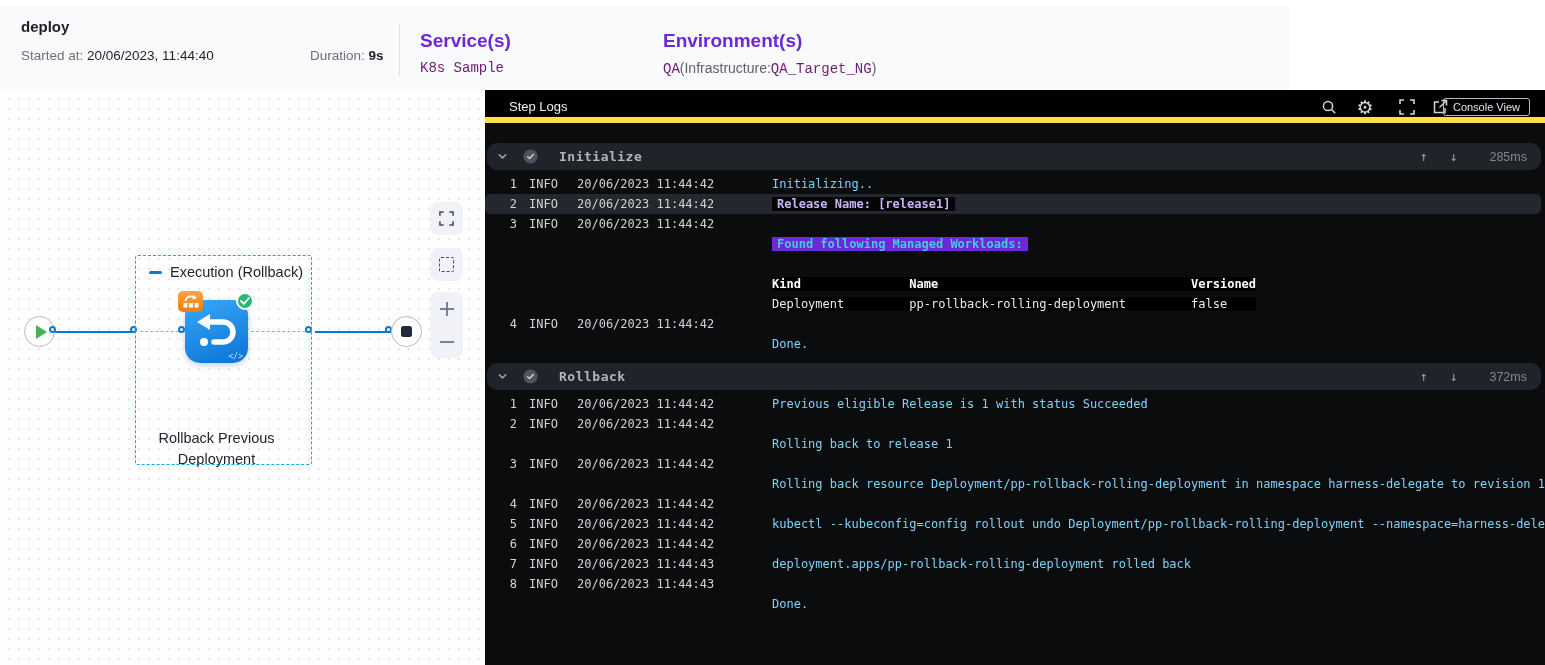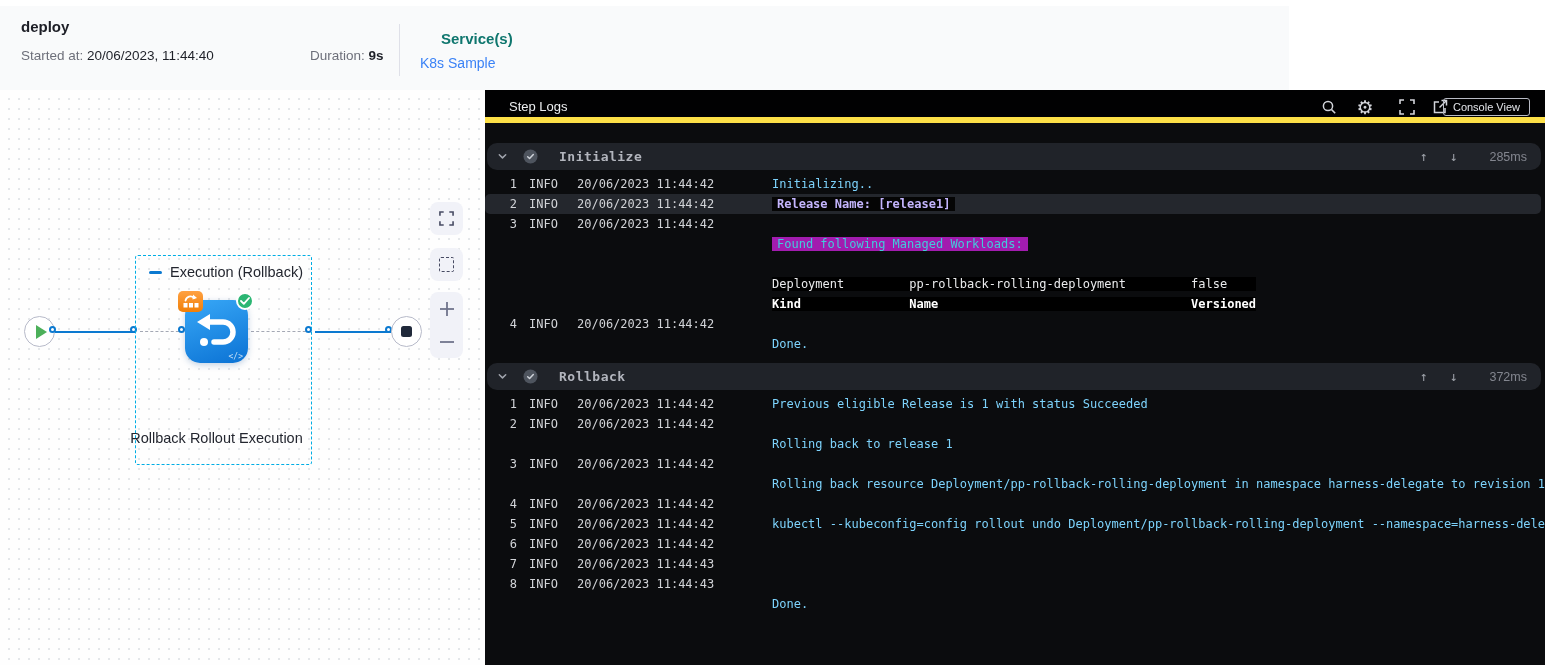--- a/index.html
+++ b/index.html
@@ -6,22 +6,22 @@
   html,body { width:1545px; height:665px; overflow:hidden; font-family:"Liberation Sans", sans-serif; background:#fff; }
 
   
   .topbar { position:absolute; left:0; top:6px; width:1289px; height:90px; background:#f9fafb; border-bottom:1px solid #fca5a5; }
   .tb-title { position:absolute; left:21px; top:12px; font-size:15px; font-weight:700; color:#1d1e26; }
   .tb-row2 { position:absolute; left:21px; top:42px; font-size:13.5px; color:#6d6f7a; }
   .tb-row2 b { color:#1e2028; font-weight:400; }
   .tb-duration { position:absolute; left:310px; top:42px; font-size:13.5px; color:#6d6f7a; }
   .tb-duration b { color:#1e2028; font-weight:600; }
   .tb-divider { position:absolute; left:399px; top:18px; width:1px; height:52px; background:#dfe0e8; }
-  .tb-block-label { font-size:15px; font-weight:600; color:#0f766e;margin-left:21px; }
-  .tb-link { font-size:14px; color:#3b82f6; cursor:pointer; }
+  .tb-block-label { font-size:19px; font-weight:600; color:#6d28d9; }
+  .tb-link { font-size:14px; color:#701a75; cursor:pointer;font-family:Liberation Mono, monospace; }
   .tb-gray { color:#5f616c; }
   .tb-svc { position:absolute; left:420px; top:24px; }
   .tb-env { position:absolute; left:663px; top:24px; }
   .tb-svc .tb-link, .tb-env .env-line { display:block; margin-top:8px; }
   .env-line { font-size:14px; }
 
   
   .graph-panel { position:absolute; left:0; top:90px; width:485px; height:575px; background:#fefefe;
     background-image: radial-gradient(circle, #e4e7ea 1.2px, transparent 1.4px);
     background-size: 10px 10px; background-position: 4px 4px; }
@@ -77,35 +77,39 @@
 
   .lsec-rows { margin-top:4px; margin-bottom:9px; }
   .logrow { display:flex; align-items:center; height:20px; white-space:pre; }
   .logrow.hl { background:#24272d; border-radius:5px; margin-right:4px; }
   .lr-num { width:32px; text-align:right; color:#d2d4d8; flex:none; cursor:pointer; }
   .lr-lvl { width:48px; margin-left:12px; color:#d2d4d8; flex:none; }
   .lr-time { width:195px; color:#d2d4d8; flex:none; }
   .lr-msg { flex:1; overflow:hidden; color:#e9eaec; }
   .seg-plain { color:#7dd3fc; }
   .seg-yellow { color:#c4b5fd; background:#050505; font-weight:700; padding:2px 5px; }
-  .seg-cyan { color:#43cbdb; background:#a21caf; font-weight:400; padding:2px 5px;text-align:center; }
+  .seg-cyan { color:#43cbdb; background:#6d28d9; font-weight:700; padding:2px 5px;text-align:center; }
   .seg-table-head { color:#ffffff; background:#000; font-weight:700; padding:2px 0; }
   .seg-table-row { color:#e9eaec; background:#000; padding:2px 0; }
 </style>
 </head>
 <body>
 
 <div class="topbar">
   <div class="tb-title">deploy</div>
   <div class="tb-row2"><span>Started at: </span><b>20/06/2023, 11:44:40</b></div>
   <div class="tb-duration"><span>Duration: </span><b>9s</b></div>
   <div class="tb-divider"></div>
   <div class="tb-svc">
     <div class="tb-block-label">Service(s)</div>
     <span class="tb-link">K8s Sample</span>
+  </div>
+  <div class="tb-env">
+    <div class="tb-block-label">Environment(s)</div>
+    <span class="env-line"><span class="tb-link">QA</span><span class="tb-gray">(Infrastructure:</span><span class="tb-link">QA_Target_NG</span><span class="tb-gray">)</span></span>
   </div>
 </div>
 
 <div class="graph-panel">
 
   <div class="gnode-circle" style="left:24px;top:226px;">
     <span class="play-tri"></span>
   </div>
 
   <div class="edge" style="left:55px;top:241px;width:81px;"></div>
@@ -138,21 +142,21 @@
           <rect x="1.5" y="9" width="4" height="4.5" fill="#fff"></rect>
           <rect x="7" y="9" width="4" height="4.5" fill="#fff"></rect>
           <rect x="12.5" y="9" width="4" height="4.5" fill="#fff"></rect>
         </svg>
       </span>
       <span class="badge-check">
         <svg width="10" height="8" viewBox="0 0 10 8">
             <path d="M1 4 L3.8 6.8 L9 1" stroke="#fff" stroke-width="1.8" fill="none" stroke-linecap="round" stroke-linejoin="round"></path>
           </svg>
       </span>
-      <div class="node-label">Rollback Rollout Execution</div>
+      <div class="node-label">Rollback Previous Deployment</div>
     </div>
   </div>
 
   <div class="gnode-circle" style="left:391px;top:226px;">
     <span class="stop-sq"></span>
   </div>
 
   <div class="gctl" style="top:112px;height:33px;">
     <svg width="15" height="15" viewBox="0 0 16 16">
       <g stroke="#474b63" stroke-width="1.7" fill="none">
@@ -235,22 +239,22 @@
           <span class="lsec-arrow">↓</span>
           <span class="lsec-dur">285ms</span>
         </span>
       </div>
       <div class="lsec-rows">
         <div class="logrow"><span class="lr-num">1</span><span class="lr-lvl">INFO</span><span class="lr-time">20/06/2023 11:44:42</span><span class="lr-msg"><span class="seg-plain">Initializing..</span></span></div>
         <div class="logrow hl"><span class="lr-num">2</span><span class="lr-lvl">INFO</span><span class="lr-time">20/06/2023 11:44:42</span><span class="lr-msg"><span class="seg-yellow">Release Name: [release1]</span></span></div>
         <div class="logrow"><span class="lr-num">3</span><span class="lr-lvl">INFO</span><span class="lr-time">20/06/2023 11:44:42</span><span class="lr-msg"></span></div>
         <div class="logrow"><span class="lr-num"></span><span class="lr-lvl"></span><span class="lr-time"></span><span class="lr-msg"><span class="seg-cyan">Found following Managed Workloads:</span></span></div>
         <div class="logrow"><span class="lr-num"></span><span class="lr-lvl"></span><span class="lr-time"></span><span class="lr-msg"></span></div>
+        <div class="logrow"><span class="lr-num"></span><span class="lr-lvl"></span><span class="lr-time"></span><span class="lr-msg"><span class="seg-table-head">Kind               Name                                   Versioned</span></span></div>
         <div class="logrow"><span class="lr-num"></span><span class="lr-lvl"></span><span class="lr-time"></span><span class="lr-msg"><span class="seg-table-row">Deployment         pp-rollback-rolling-deployment         false    </span></span></div>
-        <div class="logrow"><span class="lr-num"></span><span class="lr-lvl"></span><span class="lr-time"></span><span class="lr-msg"><span class="seg-table-head">Kind               Name                                   Versioned</span></span></div>
         <div class="logrow"><span class="lr-num">4</span><span class="lr-lvl">INFO</span><span class="lr-time">20/06/2023 11:44:42</span><span class="lr-msg"></span></div>
         <div class="logrow"><span class="lr-num"></span><span class="lr-lvl"></span><span class="lr-time"></span><span class="lr-msg"><span class="seg-plain">Done.</span></span></div>
       </div>
       <div class="lsec-header">
         <span class="lsec-chev">
           <svg width="11" height="11" viewBox="0 0 12 12">
             <path d="M2.5 4 L6 7.5 L9.5 4" stroke="currentColor" stroke-width="1.6" fill="none" stroke-linecap="round" stroke-linejoin="round"></path>
           </svg>
         </span>
         <span class="lsec-check">
@@ -268,18 +272,18 @@
       </div>
       <div class="lsec-rows">
         <div class="logrow"><span class="lr-num">1</span><span class="lr-lvl">INFO</span><span class="lr-time">20/06/2023 11:44:42</span><span class="lr-msg"><span class="seg-plain">Previous eligible Release is 1 with status Succeeded</span></span></div>
         <div class="logrow"><span class="lr-num">2</span><span class="lr-lvl">INFO</span><span class="lr-time">20/06/2023 11:44:42</span><span class="lr-msg"></span></div>
         <div class="logrow"><span class="lr-num"></span><span class="lr-lvl"></span><span class="lr-time"></span><span class="lr-msg"><span class="seg-plain">Rolling back to release 1</span></span></div>
         <div class="logrow"><span class="lr-num">3</span><span class="lr-lvl">INFO</span><span class="lr-time">20/06/2023 11:44:42</span><span class="lr-msg"></span></div>
         <div class="logrow"><span class="lr-num"></span><span class="lr-lvl"></span><span class="lr-time"></span><span class="lr-msg"><span class="seg-plain">Rolling back resource Deployment/pp-rollback-rolling-deployment in namespace harness-delegate to revision 1</span></span></div>
         <div class="logrow"><span class="lr-num">4</span><span class="lr-lvl">INFO</span><span class="lr-time">20/06/2023 11:44:42</span><span class="lr-msg"></span></div>
         <div class="logrow"><span class="lr-num">5</span><span class="lr-lvl">INFO</span><span class="lr-time">20/06/2023 11:44:42</span><span class="lr-msg"><span class="seg-plain">kubectl --kubeconfig=config rollout undo Deployment/pp-rollback-rolling-deployment --namespace=harness-deleg</span></span></div>
         <div class="logrow"><span class="lr-num">6</span><span class="lr-lvl">INFO</span><span class="lr-time">20/06/2023 11:44:42</span><span class="lr-msg"></span></div>
-        <div class="logrow"><span class="lr-num">7</span><span class="lr-lvl">INFO</span><span class="lr-time">20/06/2023 11:44:43</span></div>
+        <div class="logrow"><span class="lr-num">7</span><span class="lr-lvl">INFO</span><span class="lr-time">20/06/2023 11:44:43</span><span class="lr-msg"><span class="seg-plain">deployment.apps/pp-rollback-rolling-deployment rolled back</span></span></div>
         <div class="logrow"><span class="lr-num">8</span><span class="lr-lvl">INFO</span><span class="lr-time">20/06/2023 11:44:43</span><span class="lr-msg"></span></div>
         <div class="logrow"><span class="lr-num"></span><span class="lr-lvl"></span><span class="lr-time"></span><span class="lr-msg"><span class="seg-plain">Done.</span></span></div>
       </div>
     </div>
 </div>
 
 </body></html>

